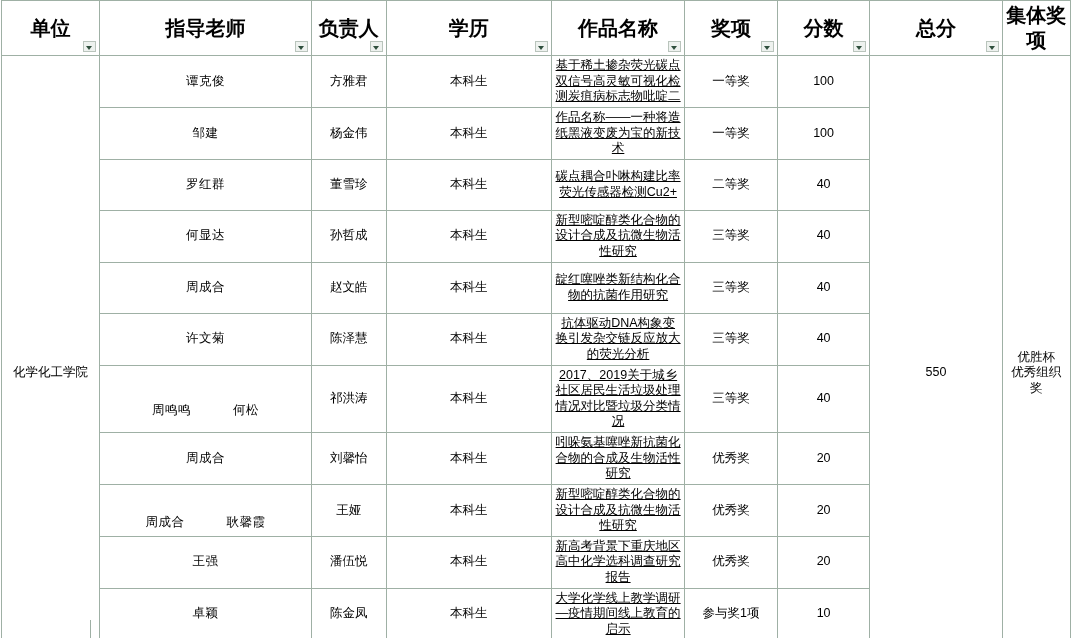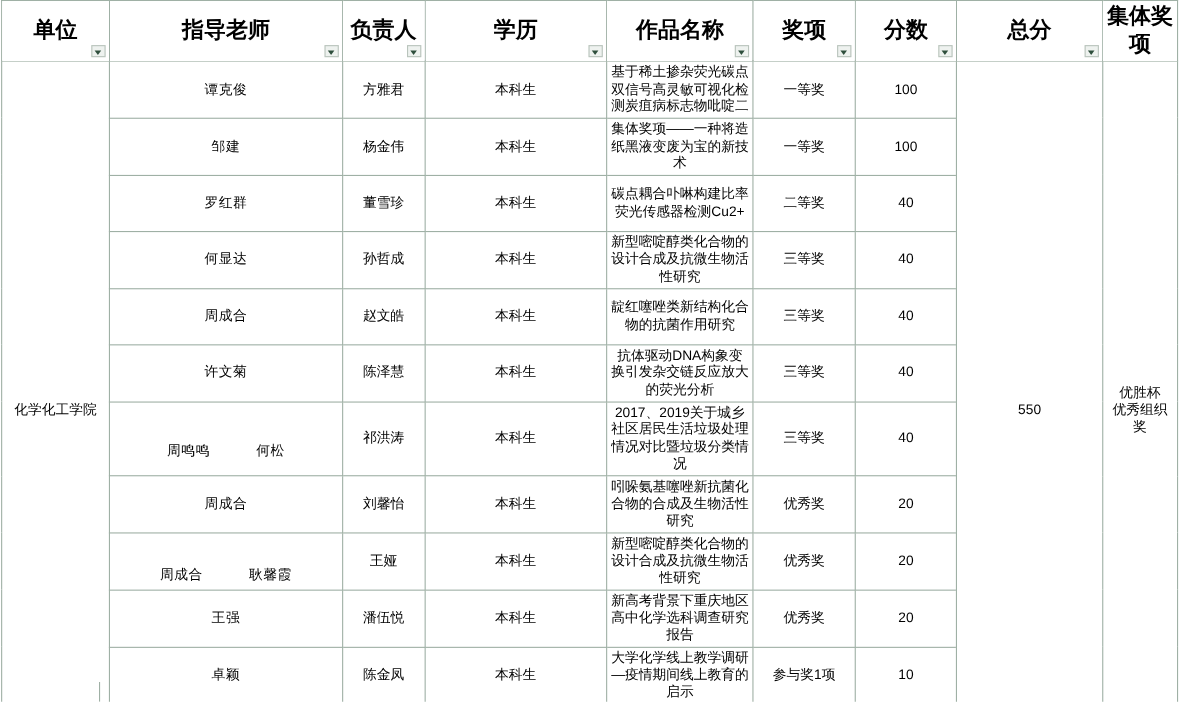--- a/index.html
+++ b/index.html
@@ -79,20 +79,21 @@
   }
   td.teacher-cell .two span.a { margin-right: 42px; }
   td.owner-cell, td.edu-cell {
     font-size: 13px;
   }
   td.work-cell {
     font-size: 12px;
     text-align: center;
     line-height: 1.22;
     padding: 1px 2px;
+    text-decoration: underline;
   }
   td.prize-cell, td.score-cell {
     font-size: 13px;
   }
   td.total-cell {
     font-size: 13px;
   }
   td.group-cell {
     font-size: 13px;
     line-height: 1.3;
@@ -185,21 +186,21 @@
           <td class="group-cell" rowspan="12">
             <div>优胜杯</div>
             <div>优秀组织</div>
             <div>奖</div>
           </td>
         </tr>
         <tr class="row-body">
           <td class="teacher-cell">邹建</td>
           <td class="owner-cell">杨金伟</td>
           <td class="edu-cell">本科生</td>
-          <td class="work-cell">集体奖项——一种将造纸黑液变废为宝的新技术</td>
+          <td class="work-cell">作品名称——一种将造纸黑液变废为宝的新技术</td>
           <td class="prize-cell">一等奖</td>
           <td class="score-cell">100</td>
         </tr>
         <tr class="row-body">
           <td class="teacher-cell">罗红群</td>
           <td class="owner-cell">董雪珍</td>
           <td class="edu-cell">本科生</td>
           <td class="work-cell">碳点耦合卟啉构建比率荧光传感器检测Cu2+</td>
           <td class="prize-cell">二等奖</td>
           <td class="score-cell">40</td>

